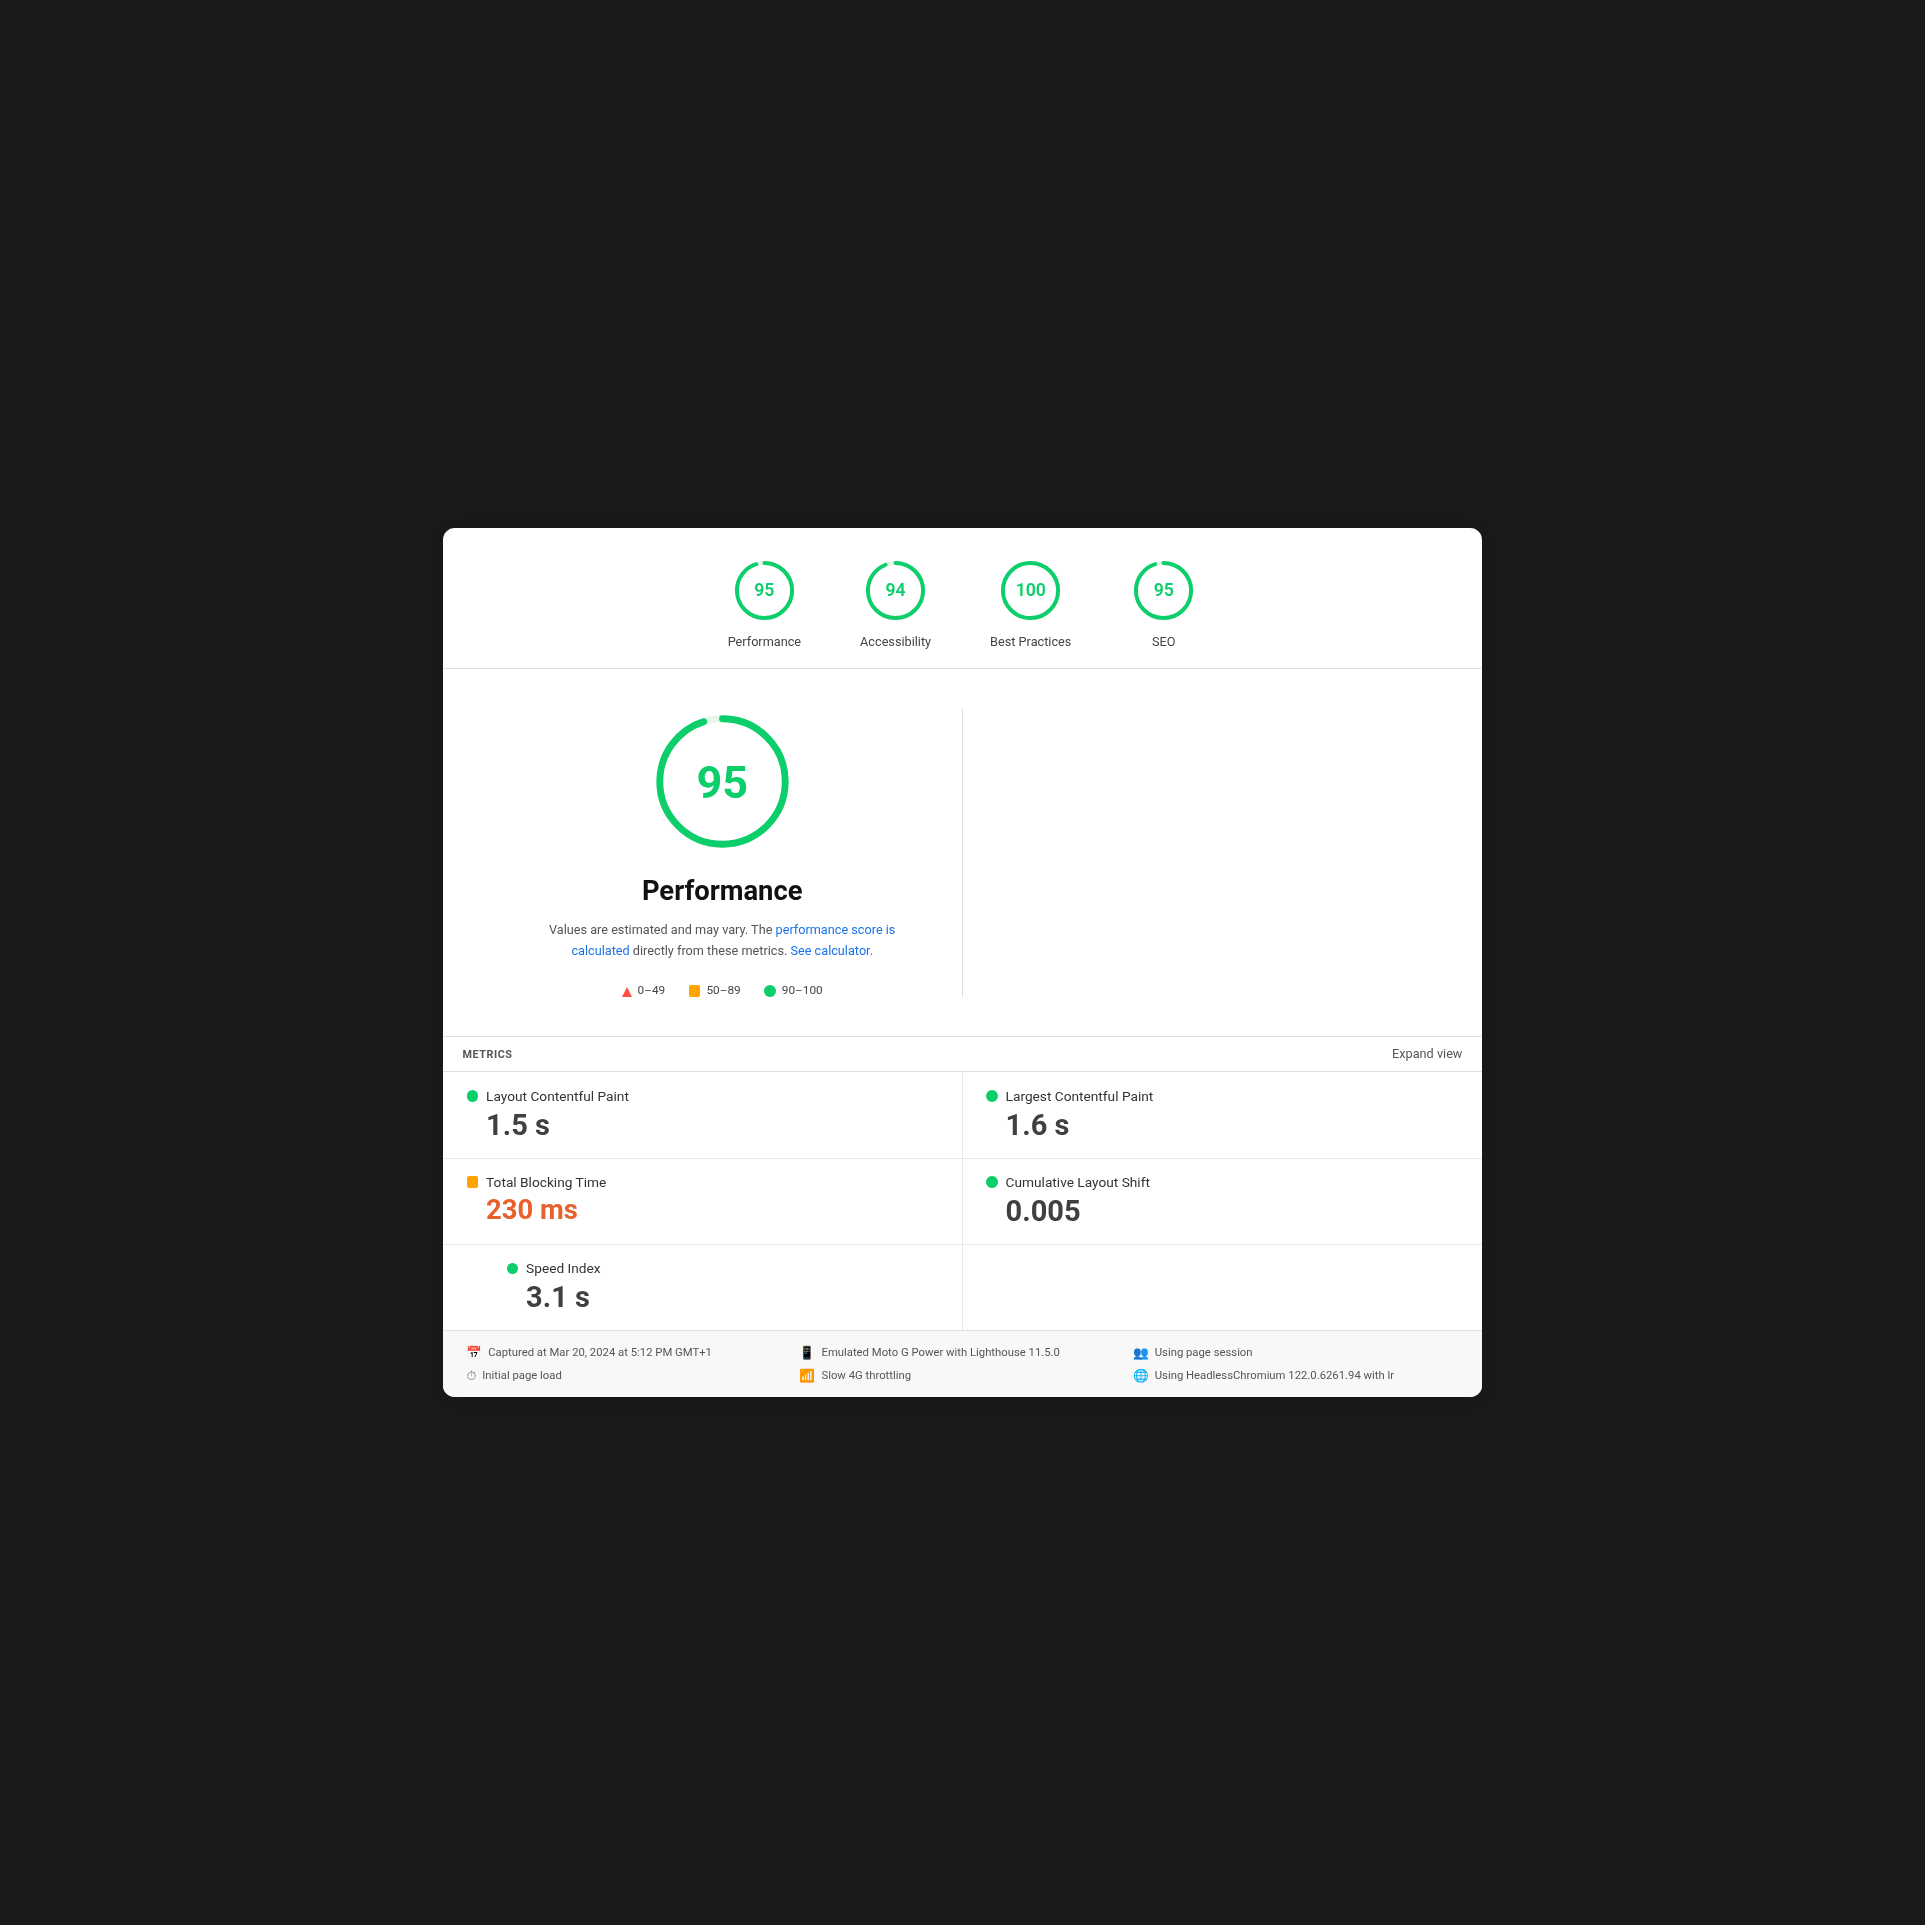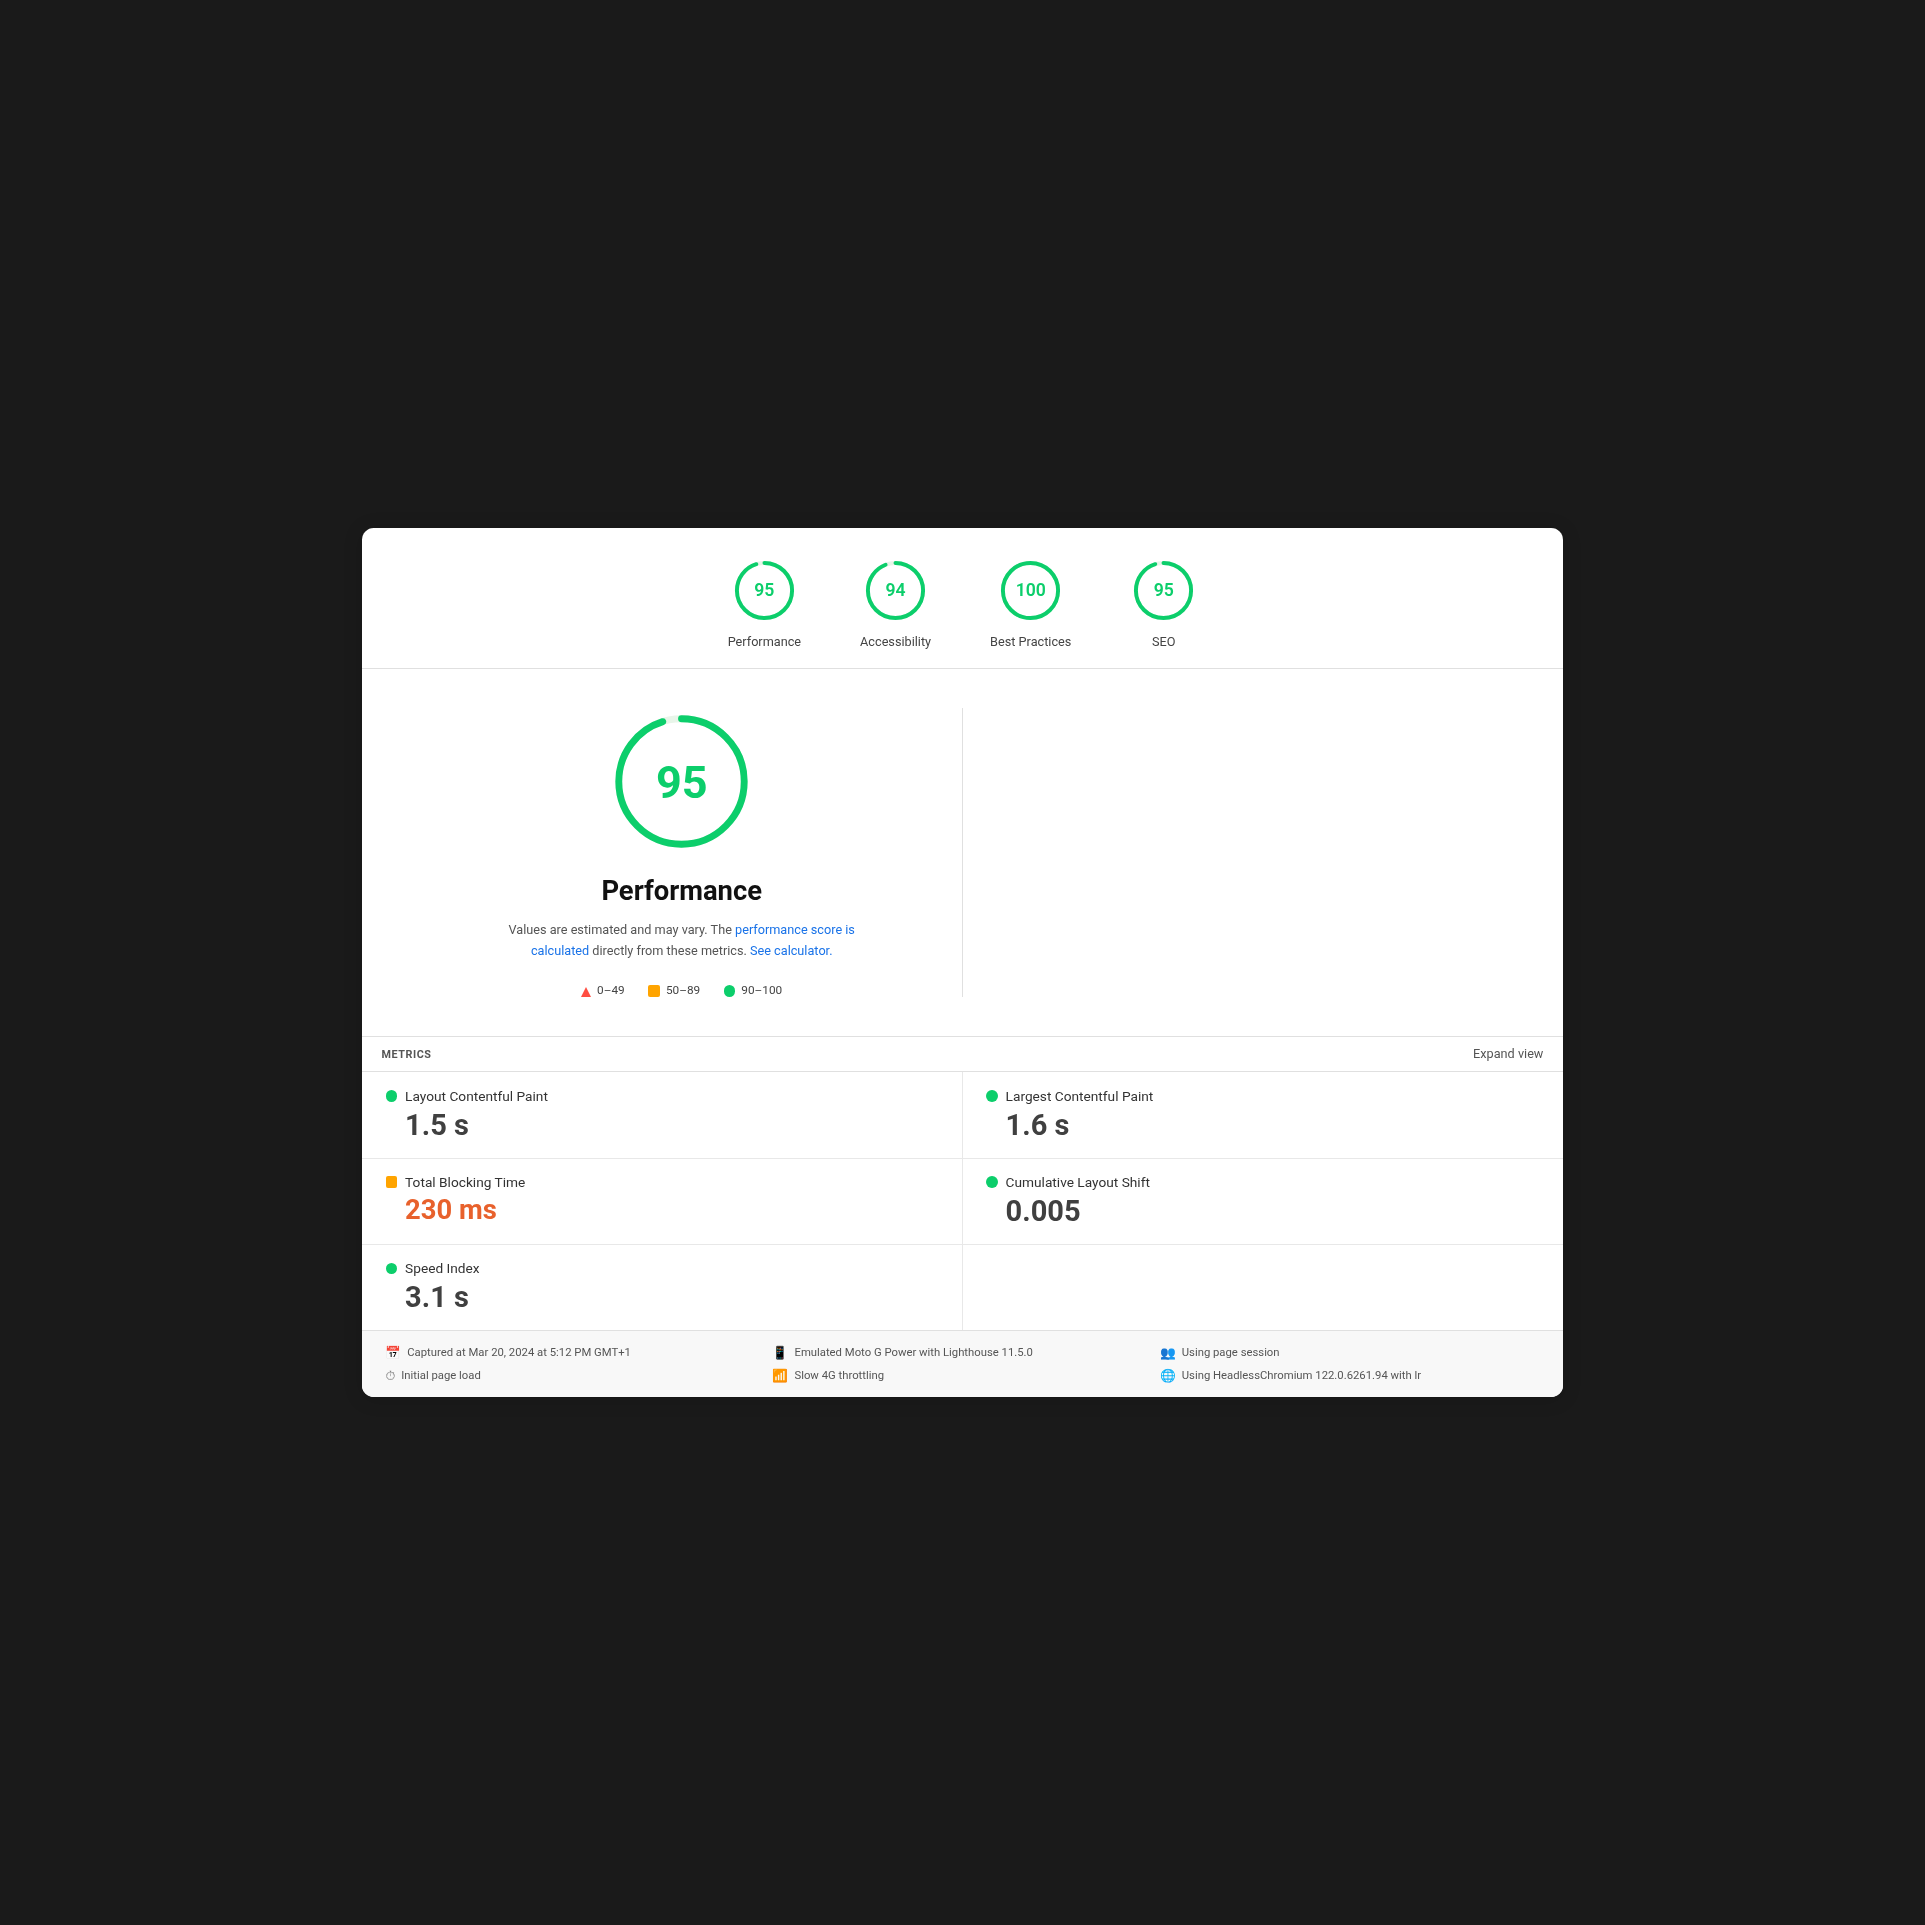--- a/index.html
+++ b/index.html
@@ -7,21 +7,21 @@
       background: #1a1a1a;
       display: flex;
       justify-content: center;
       align-items: center;
       min-height: 100vh;
       font-family: -apple-system, BlinkMacSystemFont, 'Segoe UI', Roboto, sans-serif;
     }
     .card {
       background: #fff;
       border-radius: 11.8px;
-      width: 1201px;
+      width: 1039px;
       overflow: hidden;
       box-shadow: 0 2px 19.6px rgba(0,0,0,0.15);
     }
     
     .scores-row {
       display: flex;
       justify-content: center;
       gap: 59px;
       padding: 29px 39px 19.6px;
       border-bottom: 1px solid #e0e0e0;
@@ -370,21 +370,21 @@
     </div>
 
     <div class="metric-cell">
       <div class="metric-cell-header">
         <div class="dot-green"></div>
         <span class="metric-name">Cumulative Layout Shift</span>
       </div>
       <div class="metric-value-green">0.005</div>
     </div>
 
-    <div class="metric-cell" style="border-bottom:none;">
+    <div class="metric-cell" style="border-bottom:none;margin-left:40px;">
       <div class="metric-cell-header">
         <div class="dot-green"></div>
         <span class="metric-name">Speed Index</span>
       </div>
       <div class="metric-value-green">3.1 s</div>
     </div>
     <div class="metric-cell" style="border-bottom:none;"></div>
   </div>
 
   <div class="footer">

